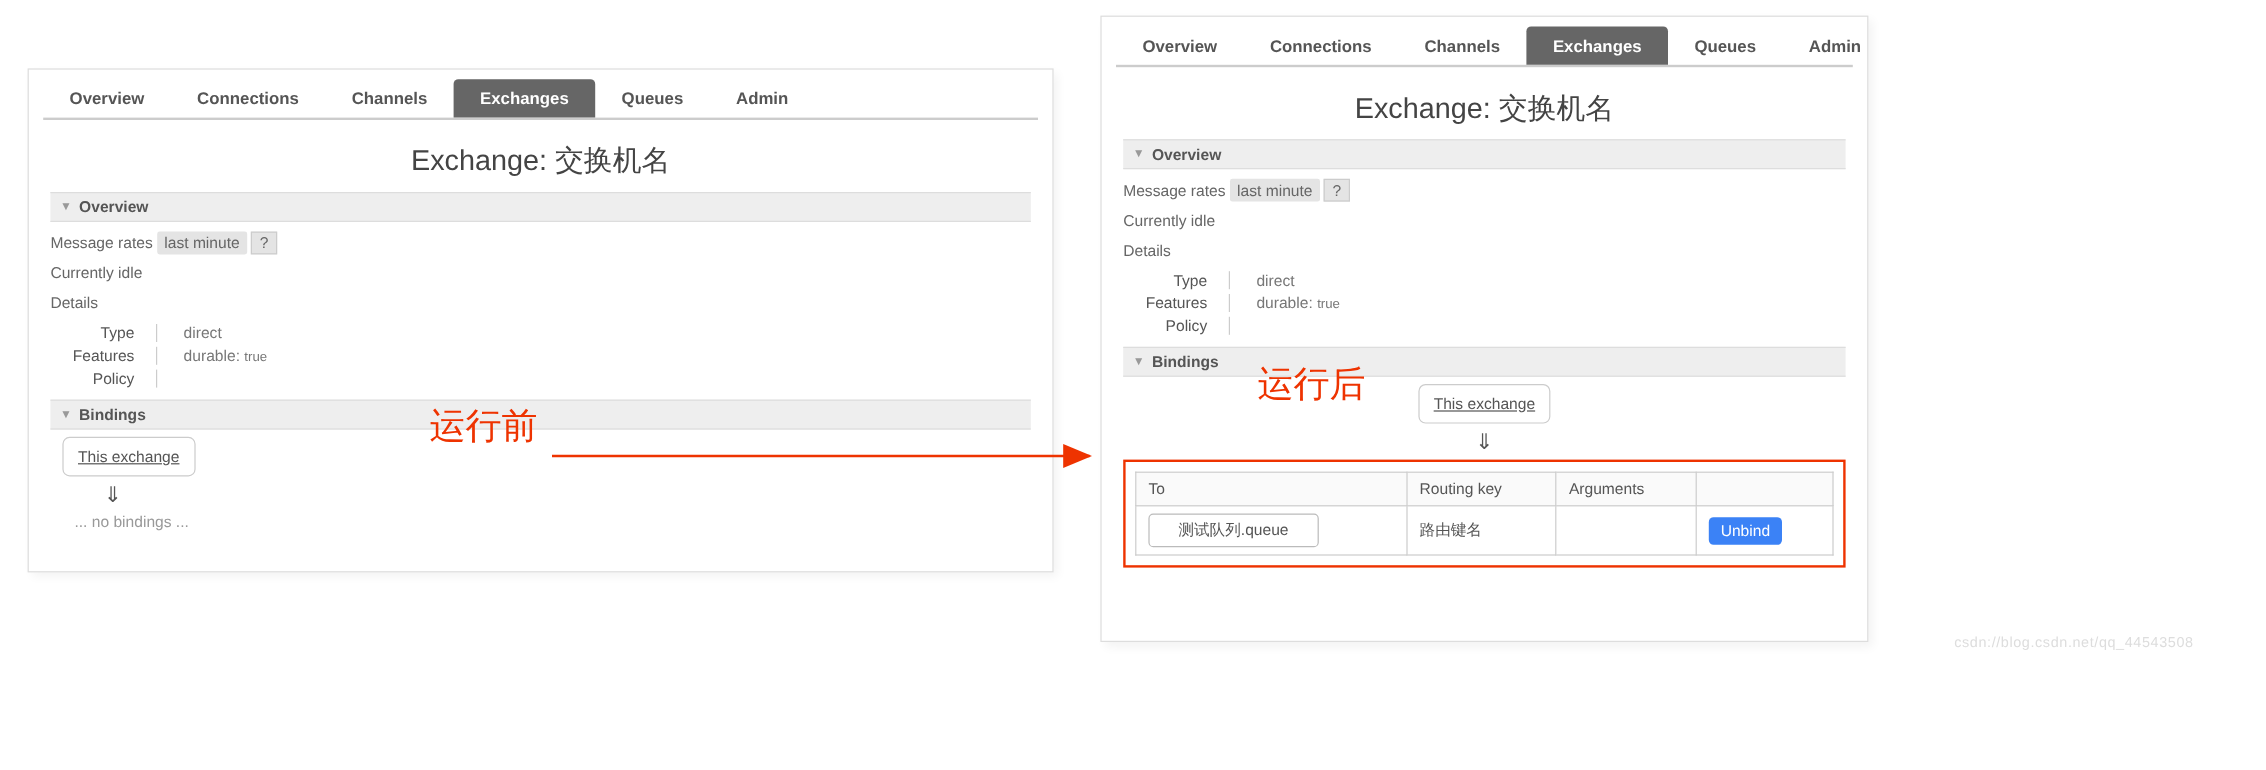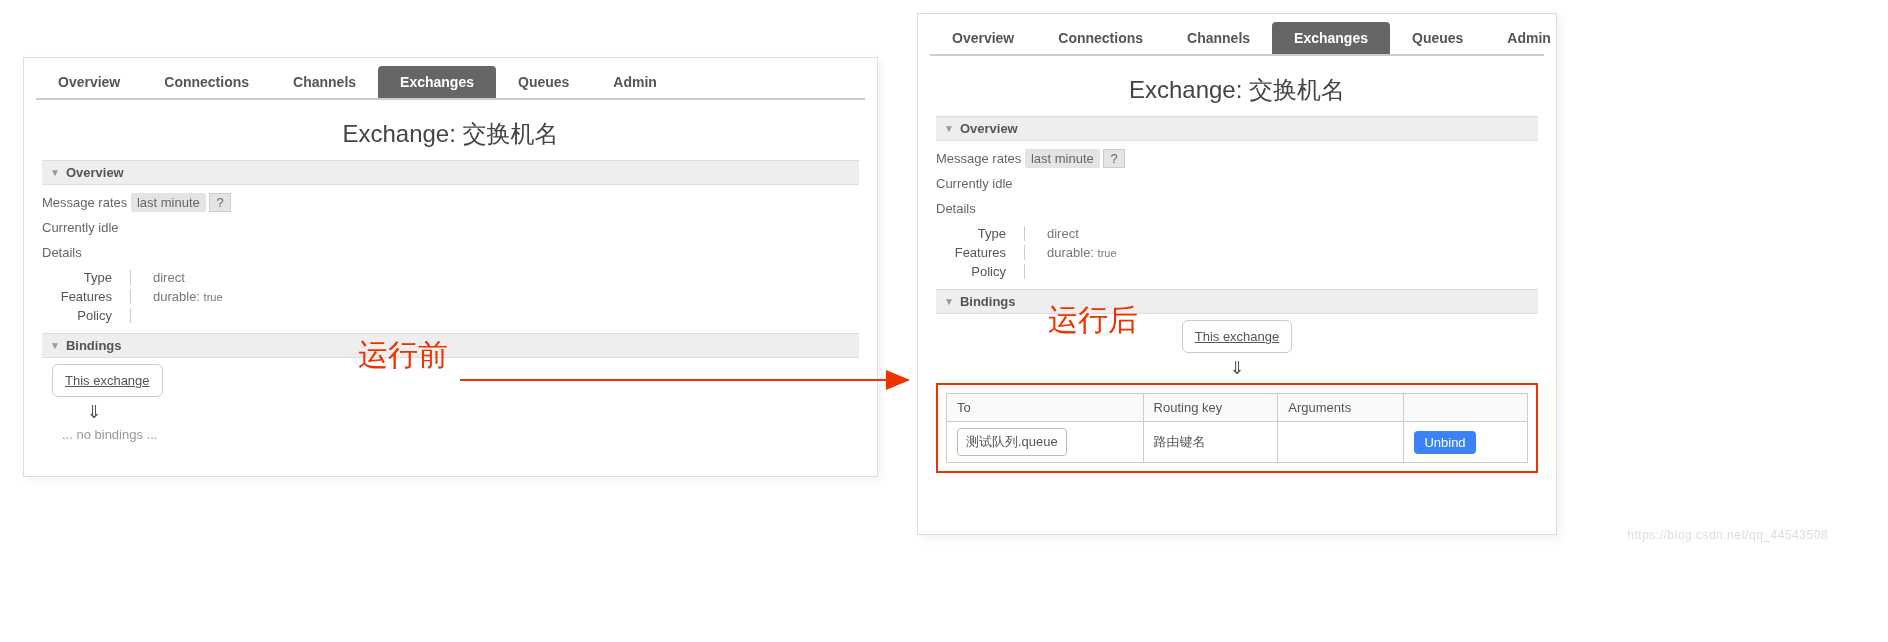--- a/index.html
+++ b/index.html
@@ -102,21 +102,21 @@
     text-align: left;
     font-weight: normal;
     color: #555;
     font-size: 13px;
   }
   table.bind th { background: #fafafa; }
   .queue-btn {
     display: inline-block;
     border: 1px solid #bbb;
     background: #fff;
-    padding: 4px 8px;
+    padding: 4px 24px;
     border-radius: 4px;
   }
   .unbind-btn {
     background: #3b82f6;
     color: #fff;
     padding: 4px 10px;
     border-radius: 4px;
     border: none;
     cursor: pointer;
     font-size: 13px;
@@ -269,13 +269,13 @@
 
 <svg class="red-arrow" width="460" height="40">
   <defs>
     <marker id="ah" markerWidth="12" markerHeight="10" refX="11" refY="5" orient="auto">
       <path d="M0,0 L12,5 L0,10 Z" fill="#e30"></path>
     </marker>
   </defs>
   <line x1="0" y1="20" x2="448" y2="20" stroke="#e30" stroke-width="2" marker-end="url(#ah)"></line>
 </svg>
 
-<div class="watermark">https://blog.csdn.net/qq_44543508</div>
+<div class="watermark">csdn://blog.csdn.net/qq_44543508</div>
 
 </body></html>

